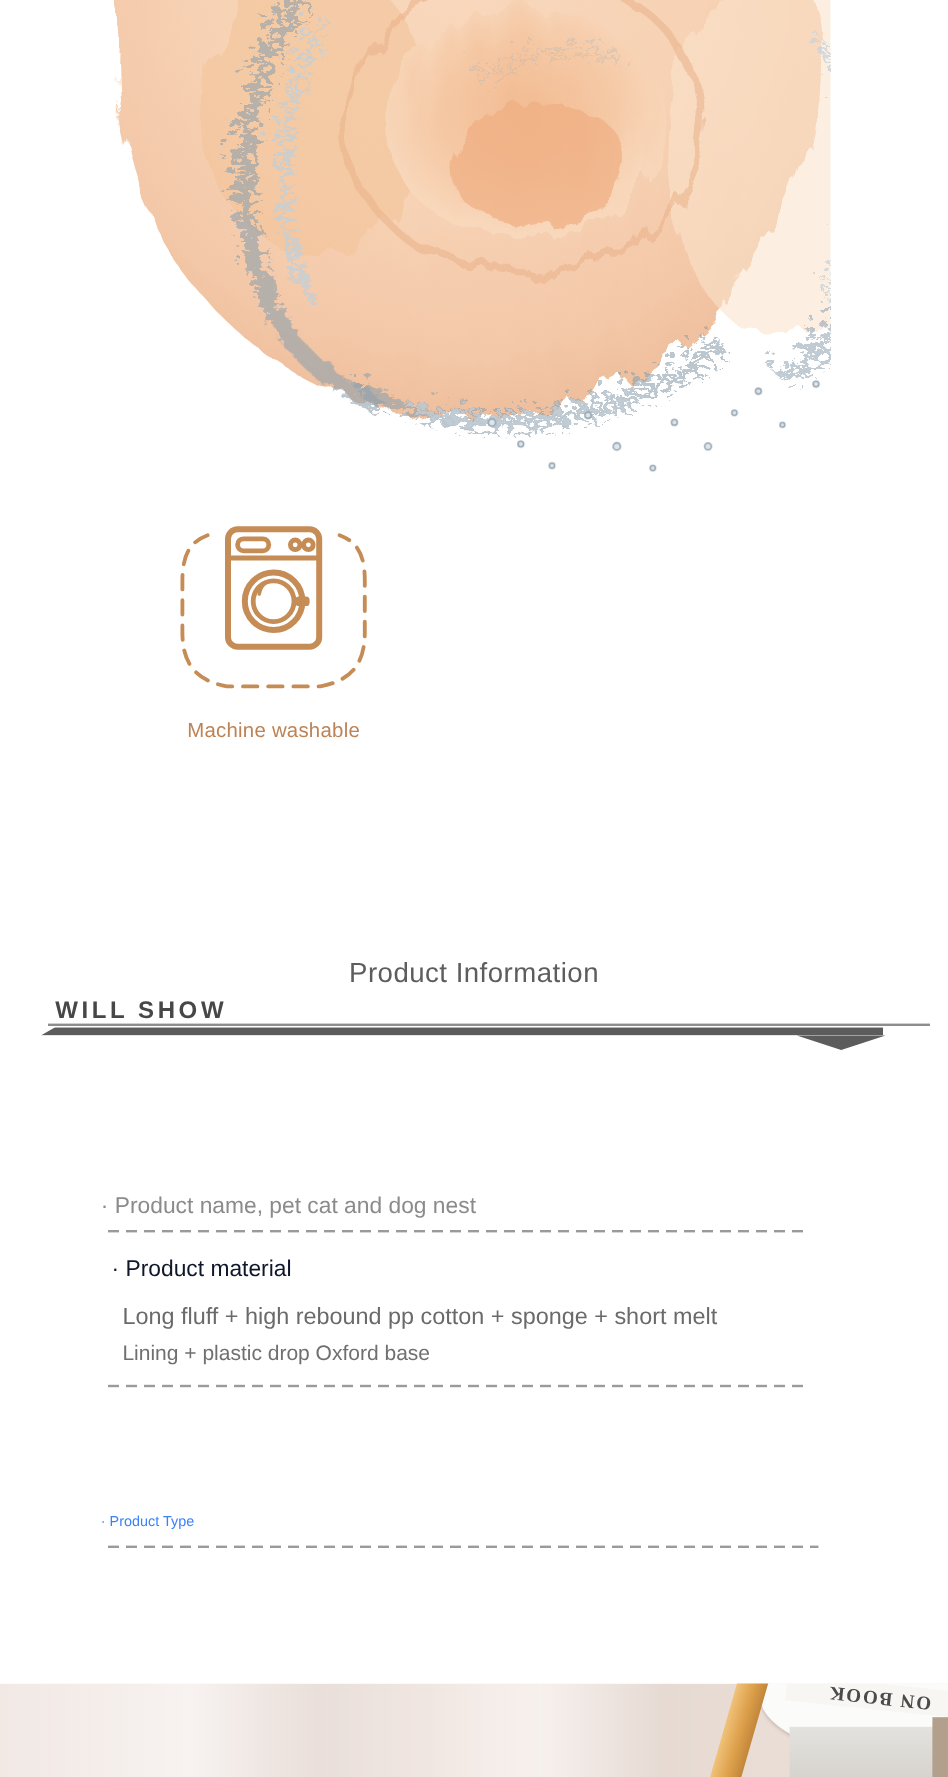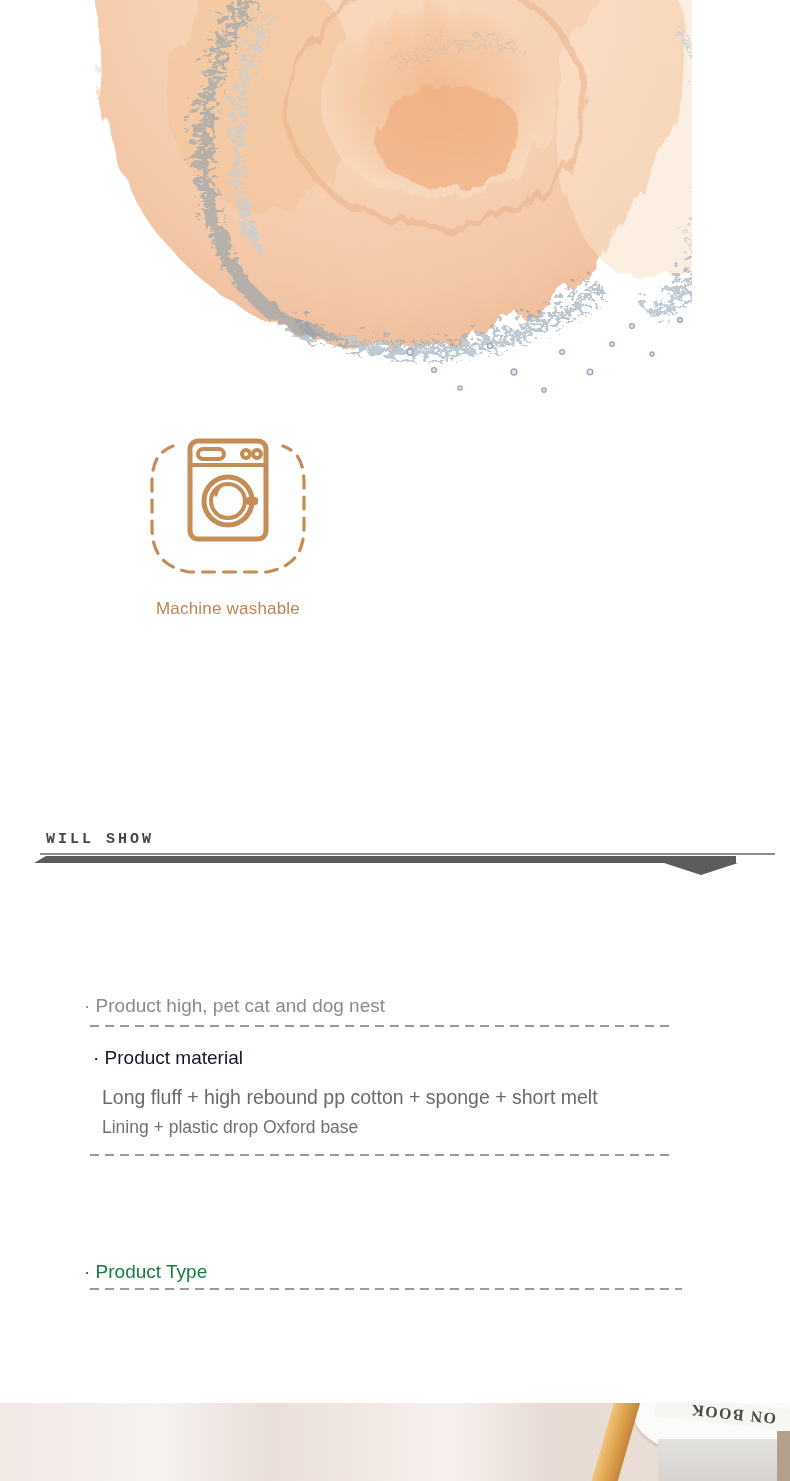--- a/index.html
+++ b/index.html
@@ -13,36 +13,36 @@
   .care{position:absolute;left:0;top:437px;width:790px;height:200px;}
   .feature{position:absolute;width:200px;text-align:center;}
   .feature-machine{left:128px;top:0;}
   .feature-hand{left:444px;top:2px;}
   .feature svg{display:block;margin:0 auto;}
   .feature-label{margin-top:14px;font-size:17px;color:#bd8355;letter-spacing:.2px;}
 
   
   .info-title{position:absolute;left:0;top:797px;width:100%;margin:0;text-align:center;
               font-size:23px;font-weight:400;color:#5d5d5d;letter-spacing:.4px;}
-  .brand-mark{position:absolute;left:46px;top:831px;font-family:Liberation Mono, monospace;
-              font-size:15px;font-weight:bold;letter-spacing:3px;color:#474747;}
+  .brand-mark{position:absolute;left:46px;top:831px;font-family:Liberation Sans, sans-serif;
+              font-size:20px;font-weight:bold;letter-spacing:3px;color:#474747;}
   .rule-thin{position:absolute;left:40px;top:853px;width:735px;height:2px;background:#8d8d8d;}
   .rule-bar{position:absolute;left:34px;top:856px;width:702px;height:7px;background:#5c5c5c;
             clip-path:polygon(12px 0,100% 0,100% 100%,0 100%);}
   .rule-arrow{position:absolute;left:664px;top:863px;width:0;height:0;
               border-left:37px solid transparent;border-right:37px solid transparent;
               border-top:12px solid #5c5c5c;}
 
   
   .detail{position:absolute;white-space:nowrap;}
   .product-name{left:84px;top:995px;font-size:19px;color:#8b8b8b;}
   .material-label{left:93px;top:1047px;font-size:19px;color:#0f172a;}
   .material-1{left:102px;top:1086px;font-size:19.5px;color:#6a6a6a;}
   .material-2{left:102px;top:1117px;font-size:17.5px;color:#707070;}
-  .type-label{left:84px;top:1261px;font-size:19px;color:#15803d;}
+  .type-label{left:84px;top:1261px;font-size:12px;color:#3b82f6;}
   .type-value{left:256px;top:1250px;font-size:30px;color:#555555;}
   .dash{position:absolute;height:2px;
         background:repeating-linear-gradient(90deg,#9a9a9a 0 9px,transparent 9px 15px);}
   .dash1{left:90px;top:1025px;width:584px;}
   .dash2{left:90px;top:1154px;width:584px;}
   .dash3{left:90px;top:1288px;width:592px;}
 
   
   .footer-photo{position:absolute;left:0;top:1403px;width:790px;height:78px;overflow:hidden;}
   .curtain{position:absolute;inset:0;
@@ -140,26 +140,27 @@
           <circle cx="48" cy="64" r="17" stroke-width="4"></circle>
           <path d="M36,58 A15,15 0 0 1 41,49" stroke-width="3"></path>
           <rect x="66" y="60" width="12" height="8" rx="3" fill="#c68c55" stroke="none"></rect>
         </g>
       </svg>
       <div class="feature-label">Machine washable</div>
     </div>
 
   </div>
 
+  <h2 class="info-title">Product Information</h2>
   <div class="brand-mark">WILL SHOW</div>
   <div class="rule-thin"></div>
   <div class="rule-bar"></div>
   <div class="rule-arrow"></div>
 
-  <div class="detail product-name">· Product high, pet cat and dog nest</div>
+  <div class="detail product-name">· Product name, pet cat and dog nest</div>
   <div class="dash dash1"></div>
 
   <div class="detail material-label">· Product material</div>
   <div class="detail material-1">Long fluff + high rebound pp cotton + sponge + short melt</div>
   <div class="detail material-2">Lining + plastic drop Oxford base</div>
   <div class="dash dash2"></div>
 
   <div class="detail type-label">· Product Type</div>
   <div class="dash dash3"></div>
 

